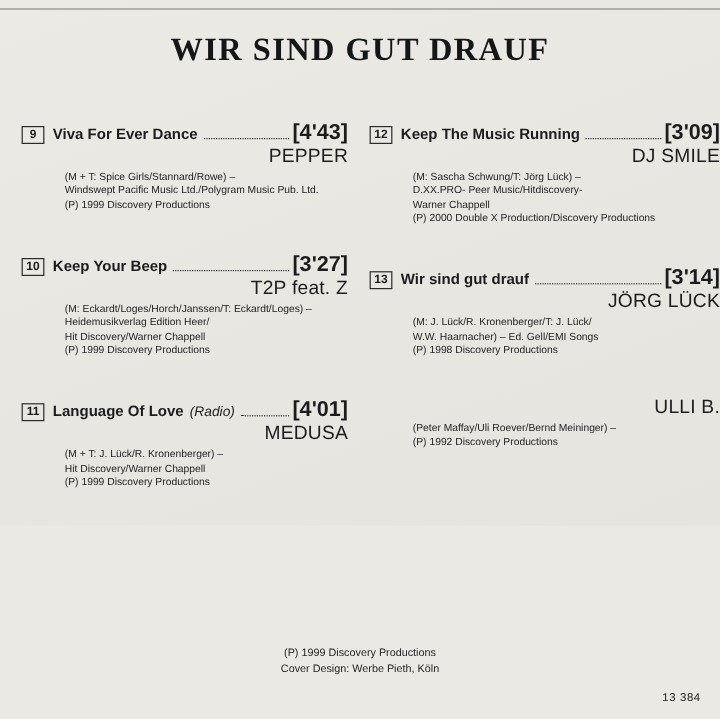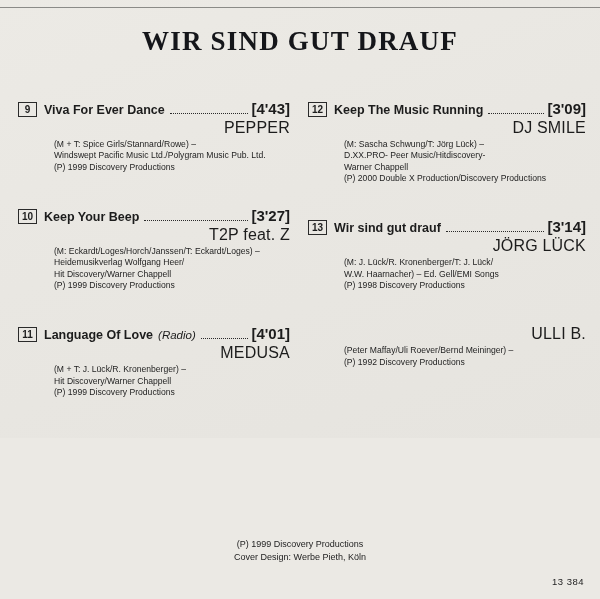--- a/index.html
+++ b/index.html
@@ -45,21 +45,21 @@
     position: absolute;
     left: 0; top: 100px;
     width: 600px;
     display: flex;
   }
   .col {
     width: 300px;
     box-sizing: border-box;
   }
   .col-left { padding-left: 18px; padding-right: 10px; }
-  .col-right { padding-left: 8px; padding-right: 14px; }
+  .col-right { padding-left: 8px; }
 
   .track {
     margin-bottom: 34px;
     position: relative;
   }
   .track-head {
     display: flex;
     align-items: baseline;
   }
   .num {
@@ -95,21 +95,21 @@
   }
   .dots {
     flex: 1;
     border-bottom: 1.5px dotted #2a2a2a;
     margin: 0 3px 3px 5px;
     height: 9px;
     min-width: 10px;
   }
   .dur {
     font-weight: bold;
-    font-size: 15px;
+    font-size: 18px;
     white-space: nowrap;
   }
   .artist {
     margin-left: 22px;
     font-size: 16px;
     letter-spacing: .2px;
     margin-top: 1px;
     text-align: right;
   }
   .credits {
@@ -175,21 +175,21 @@
           <span class="num">10</span>
           <span class="title-line">
             <span class="t-name">Keep Your Beep</span>
             <span class="dots"></span>
             <span class="dur">[3'27]</span>
           </span>
         </div>
         <div class="artist">T2P feat. Z</div>
         <div class="credits">
           <div>(M: Eckardt/Loges/Horch/Janssen/T: Eckardt/Loges) –</div>
-          <div>Heidemusikverlag Wolfgang Heer/</div>
+          <div>Heidemusikverlag Edition Heer/</div>
           <div>Hit Discovery/Warner Chappell</div>
           <div>(P) 1999 Discovery Productions</div>
         </div>
       </div>
 
       <div class="track">
         <div class="track-head">
           <span class="num">11</span>
           <span class="title-line">
             <span class="t-name">Language Of Love</span>

